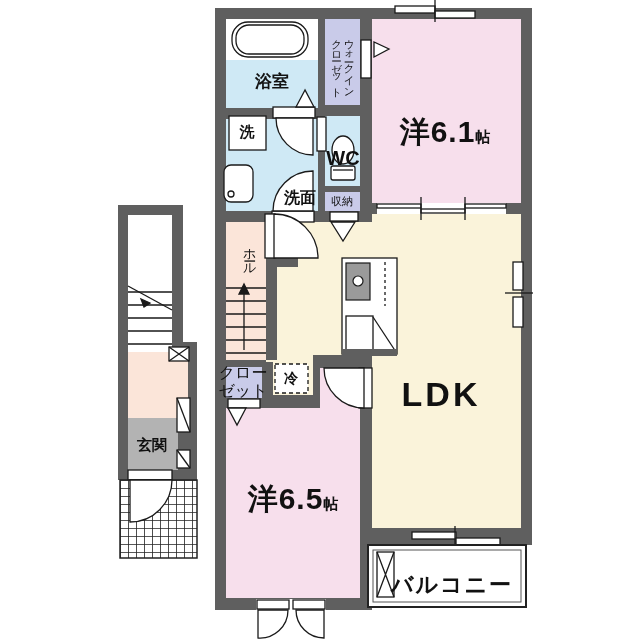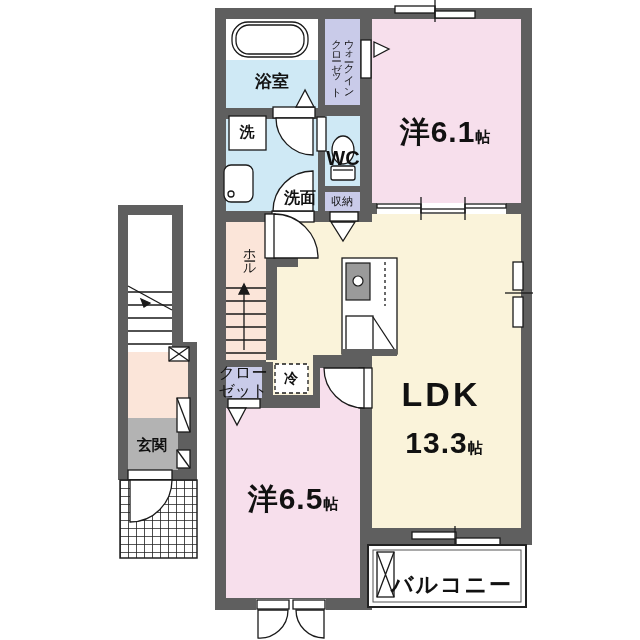--- a/index.html
+++ b/index.html
@@ -185,17 +185,16 @@
 <div class="lbl" style="left:445px;top:107px;margin-top:24px;"><span class="big">洋6.1</span><span class="unit">帖</span></div>
 <div class="lbl mid" style="left:247px;top:132px;font-size:15px;">洗</div>
 <div class="lbl mid" style="left:300px;top:154px;margin-top:44px;">洗面</div>
 <div class="lbl mid" style="left:343px;top:122px;font-size:20px;margin-top:36px;">WC</div>
 <div class="lbl sm" style="left:342px;top:201px;text-align:center;">収納</div>
 <div class="lbl vert" style="left:249px;top:254px;font-size:13px;font-weight:500;">ホール</div>
 <div class="lbl sm" style="left:243px;top:382px;font-size:16px;">クロー
 ゼット</div>
 <div class="lbl mid" style="left:291px;top:379px;font-size:14px;">冷</div>
 <div class="lbl ldk" style="left:441px;top:395px;">LDK</div>
-<div class="lbl" style="left:444px;top:442px;"><span class="big">13.3</span><span class="unit">帖</span></div>
 <div class="lbl" style="left:293px;top:498px;"><span class="big">洋6.5</span><span class="unit">帖</span></div>
 <div class="lbl mid" style="left:152px;top:445px;font-size:15px;">玄関</div>
 <div class="lbl mid" style="left:452px;top:585px;font-size:22px;letter-spacing:2px;">バルコニー</div>
 </div>
 
 </body></html>

